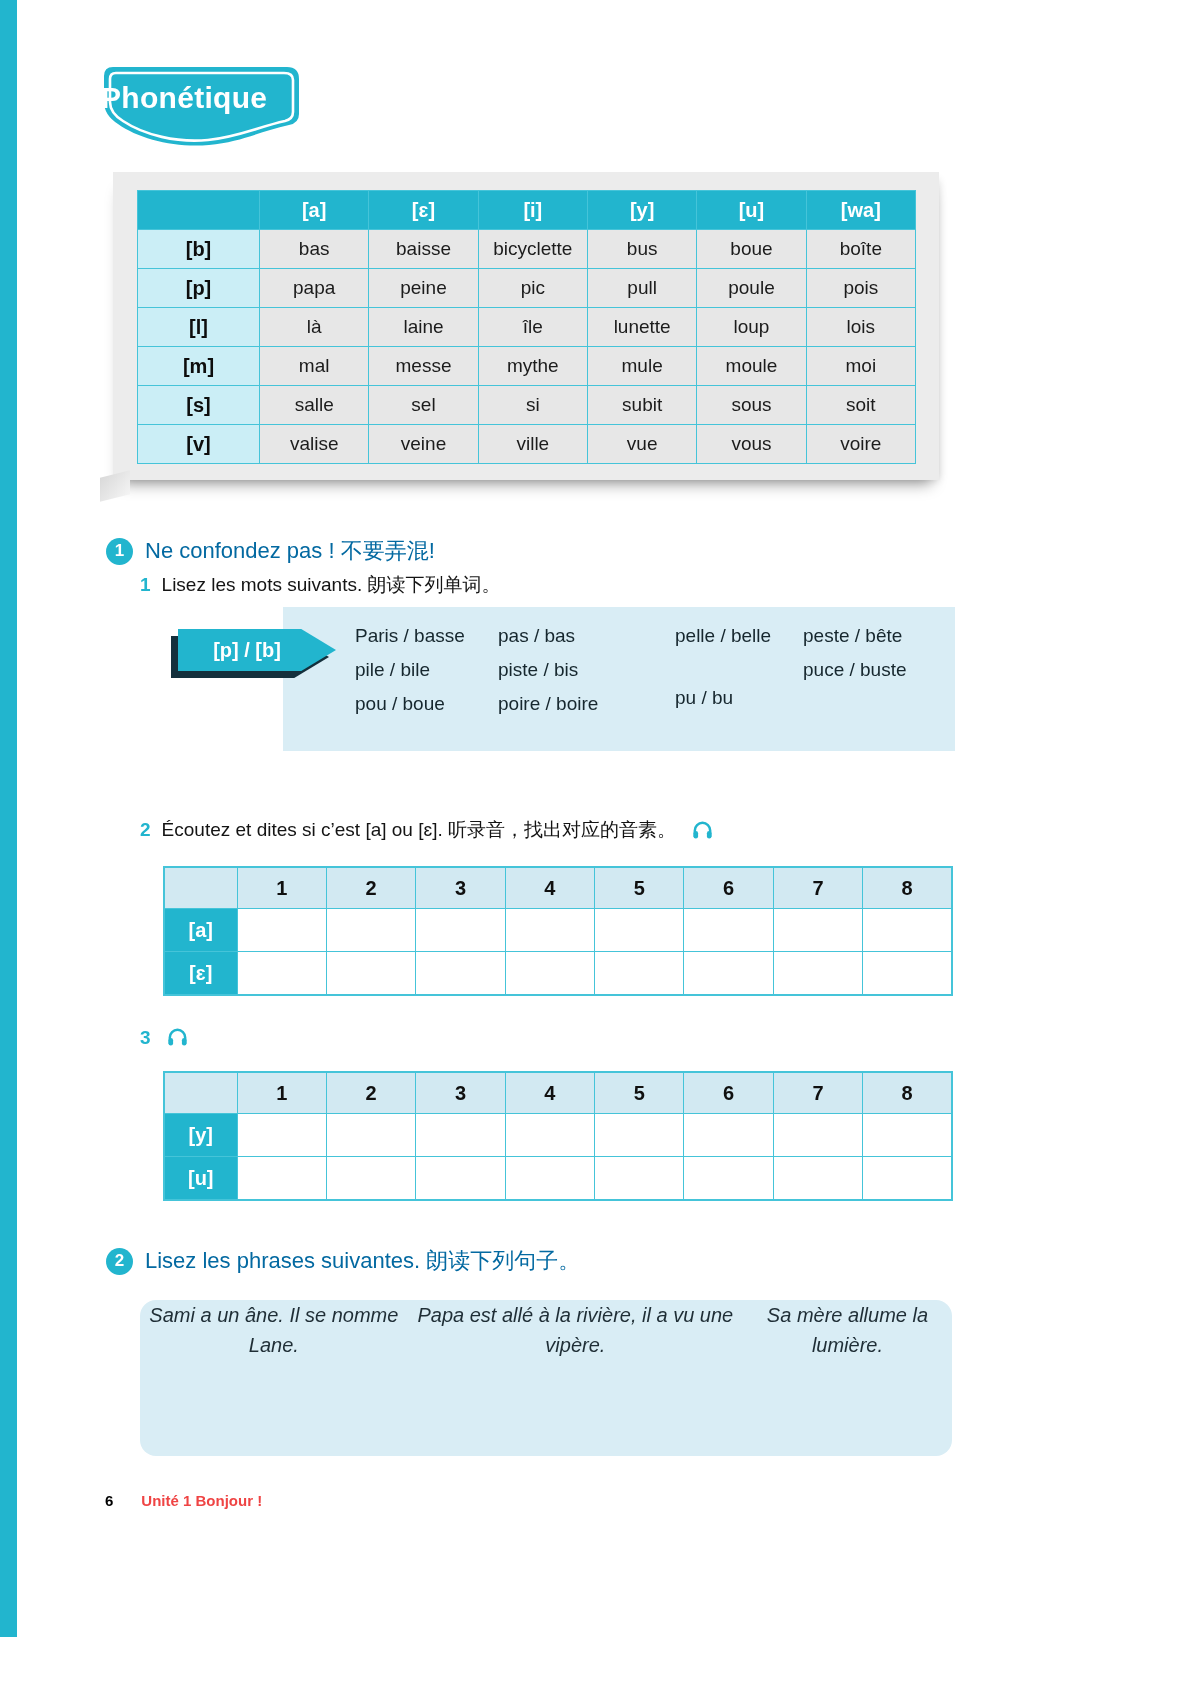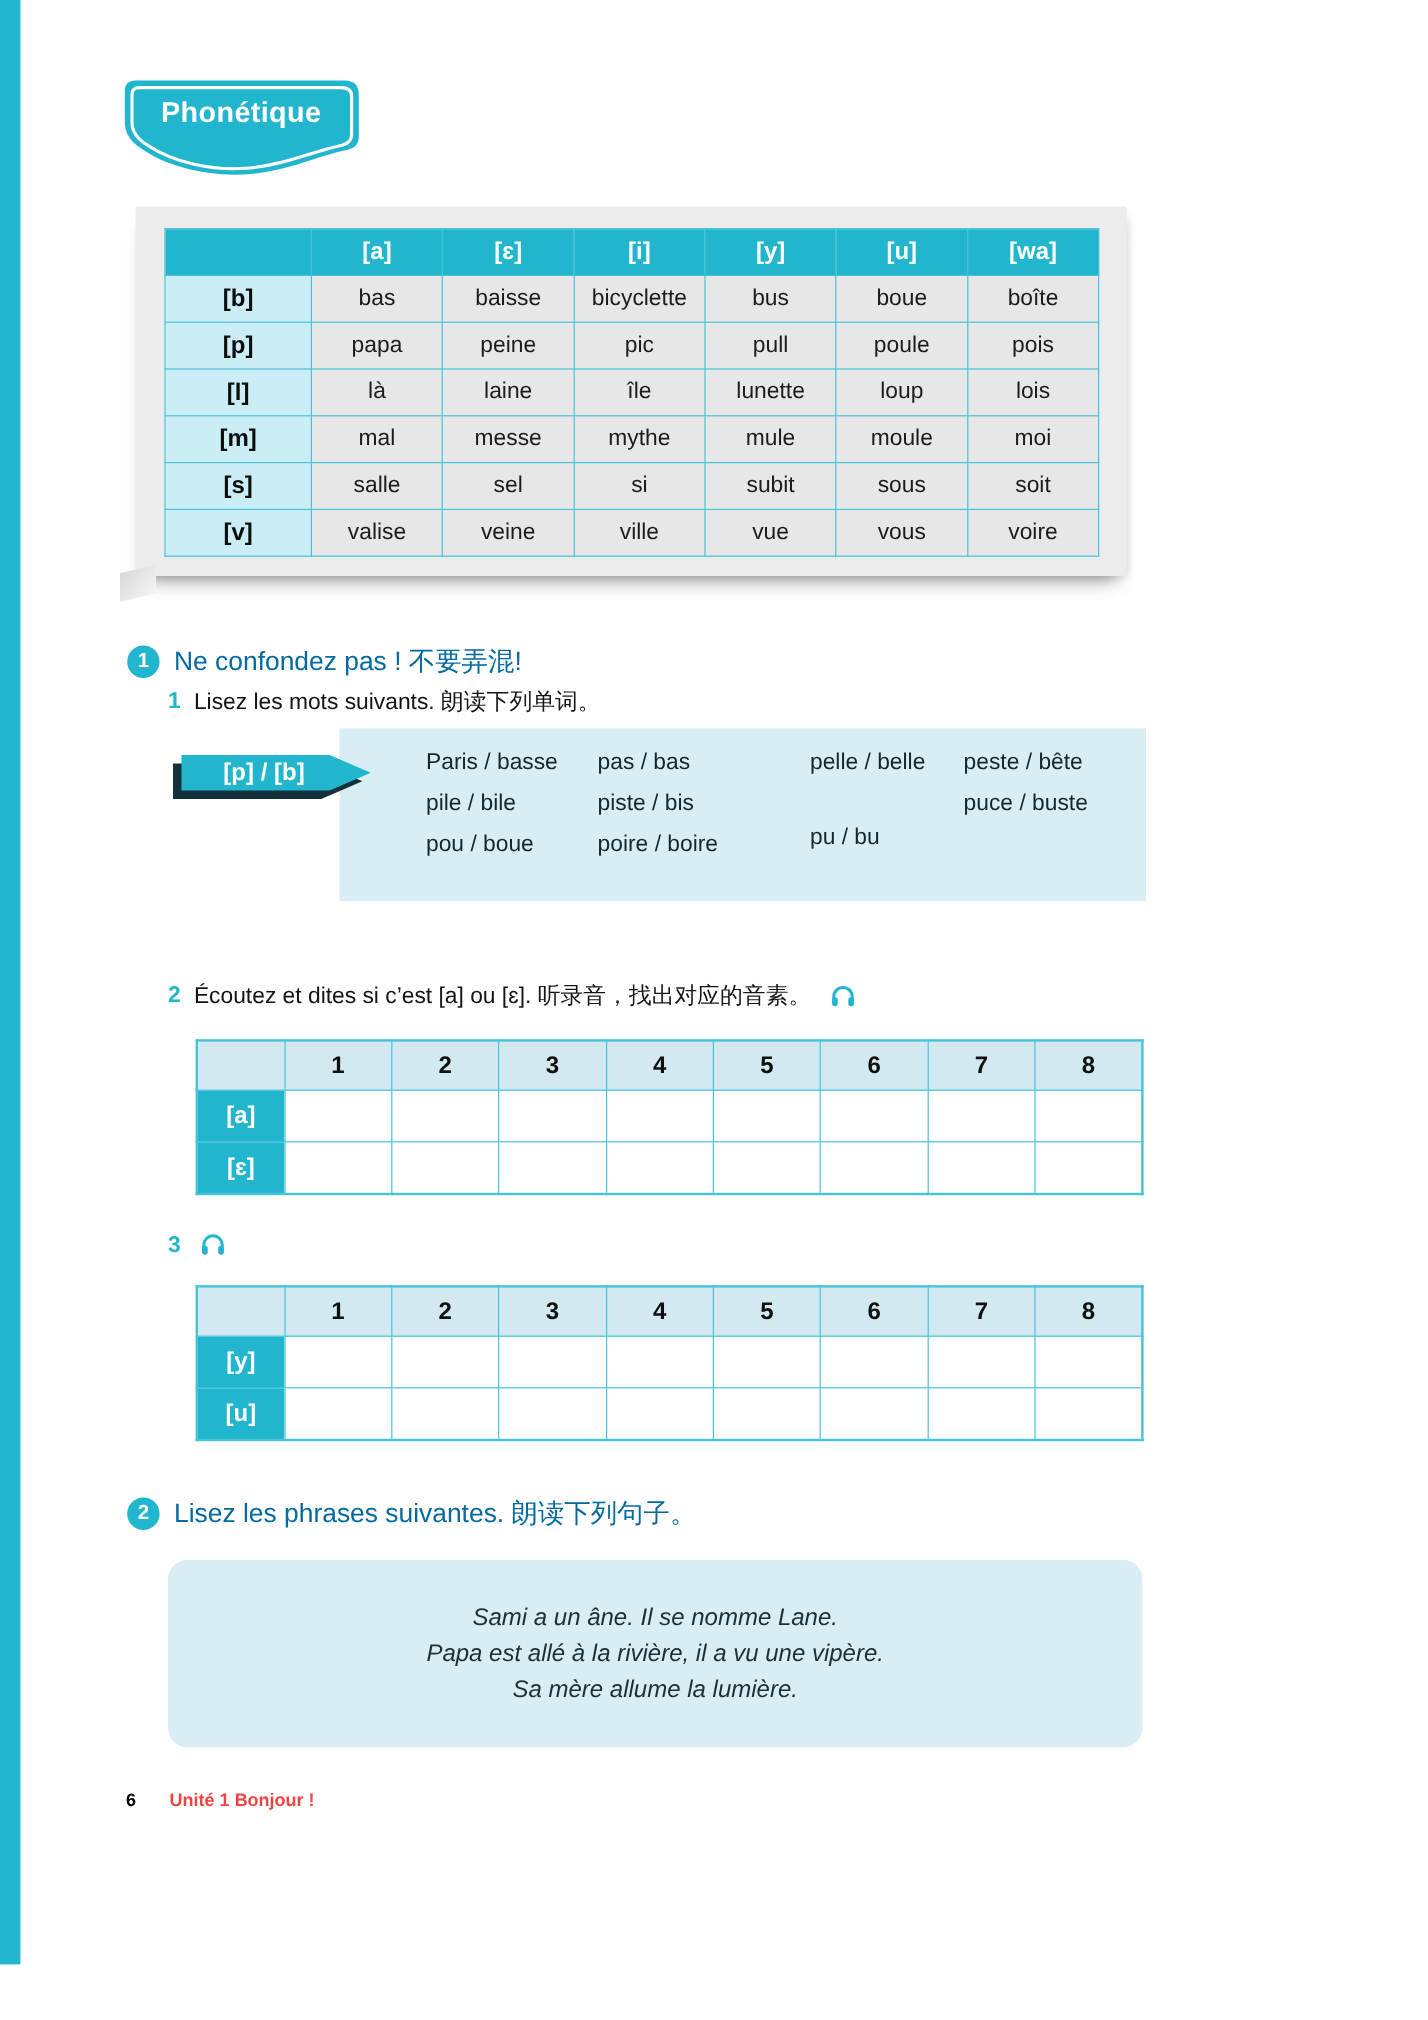--- a/index.html
+++ b/index.html
@@ -17,22 +17,22 @@
     width:1190px;height:1683px;background:#ffffff;position:relative;
     font-family:"Liberation Sans", sans-serif;color:var(--ink);
     overflow:hidden;
   }
   .stripe{position:absolute;left:0;top:0;width:17px;height:1637px;background:var(--accent);}
 
   
   .badge{position:absolute;left:101px;top:64px;width:214px;height:92px;}
   .badge svg{position:absolute;left:0;top:0;}
   .badge-label{
-    position:absolute;left:0;top:17px;width:200px;text-align:center;
-    color:#fff;font-size:24px;font-weight:700;letter-spacing:.3px;
+    position:absolute;left:0;top:17px;width:200px;text-align:left;
+    color:#fff;font-size:30px;font-weight:700;letter-spacing:.3px;
   }
 
   
   .gray-panel{
     position:absolute;left:113px;top:172px;width:826px;height:308px;
     background:var(--panel-gray);
     box-shadow:0 12px 14px -8px rgba(0,0,0,.38), 4px 4px 8px -4px rgba(0,0,0,.15);
   }
   .gray-panel::after{
     content:"";position:absolute;left:-13px;bottom:-18px;width:30px;height:24px;
@@ -57,41 +57,41 @@
   
   .instr{position:absolute;left:140px;display:flex;align-items:center;gap:11px;font-size:19px;color:#141414;}
   .instr-num{color:var(--accent);font-weight:700;}
   .hp-icon{color:var(--accent);margin-left:4px;flex:0 0 auto;}
 
   
   .pb-panel{position:absolute;left:283px;top:607px;width:672px;height:144px;background:var(--panel-blue);}
   .word-col{position:absolute;top:12px;display:flex;flex-direction:column;}
   .word{font-size:19px;line-height:34px;color:#16272e;white-space:nowrap;}
   .col0{left:72px;}.col1{left:215px;}.col2{left:392px;gap:28px;}.col3{left:520px;}
-  .tag-wrap{position:absolute;left:151px;top:629px;width:158px;height:30px;}
+  .tag-wrap{position:absolute;left:178px;top:629px;width:158px;height:42px;}
   .tag-shadow{position:absolute;left:-7px;top:7px;width:100%;height:100%;background:#14303c;
     clip-path:polygon(0 0,78% 0,100% 50%,78% 100%,0 100%);}
   .tag-front{position:absolute;left:0;top:0;width:100%;height:100%;background:var(--accent);
     clip-path:polygon(0 0,78% 0,100% 50%,78% 100%,0 100%);
     display:flex;align-items:center;justify-content:center;padding-right:20px;box-sizing:border-box;
     color:#fff;font-weight:700;font-size:20px;}
 
   
   .ltable{position:absolute;left:163px;width:790px;border:2px solid var(--grid);}
   .ltable th,.ltable td{border:1px solid var(--grid);padding:0;text-align:center;vertical-align:middle;}
   .ltable thead th{background:var(--header-blue);color:#101010;font-size:20px;font-weight:700;height:40px;}
   .ltable tbody th{background:var(--accent);color:#fff;font-size:20px;font-weight:700;height:42px;}
   .ltable tbody td{background:#fff;height:42px;}
   .t2{top:866px;}
   .t3{top:1071px;}
 
   
   .sent-box{
     position:absolute;left:140px;top:1300px;width:812px;height:156px;background:var(--panel-blue);
-    border-radius:16px;display:flex;flex-direction:column;justify-content:center;text-align:center;
+    border-radius:16px;display:flex;flex-direction:row;justify-content:center;text-align:center;
   }
   .sent{font-style:italic;font-size:20px;line-height:30px;color:#1f2e36;}
 
   
   .footer{position:absolute;left:105px;top:1492px;display:flex;gap:28px;align-items:baseline;
     font-size:15px;font-weight:700;}
   .page-num{color:#000;}
   .footer-text{color:#ef4444;}
 </style>
 </head>

